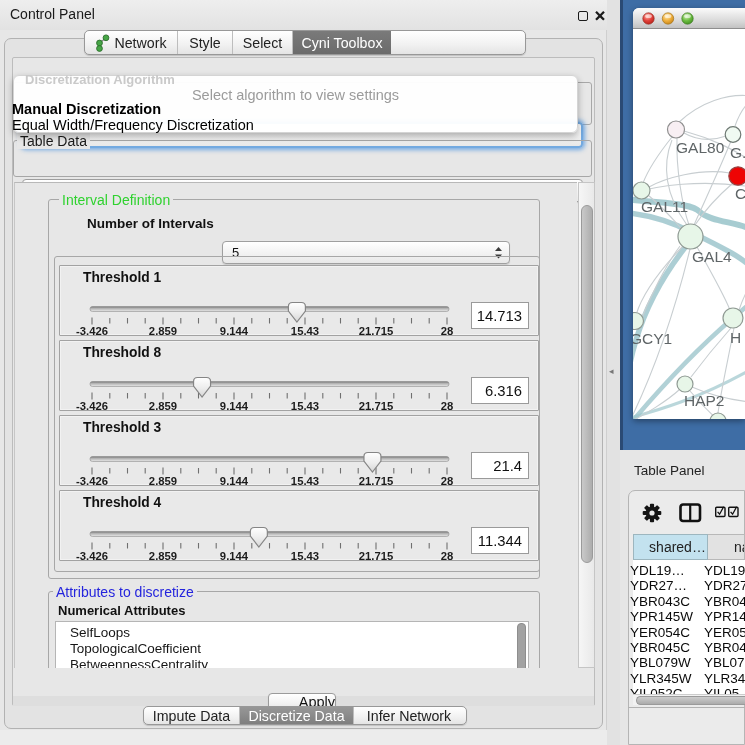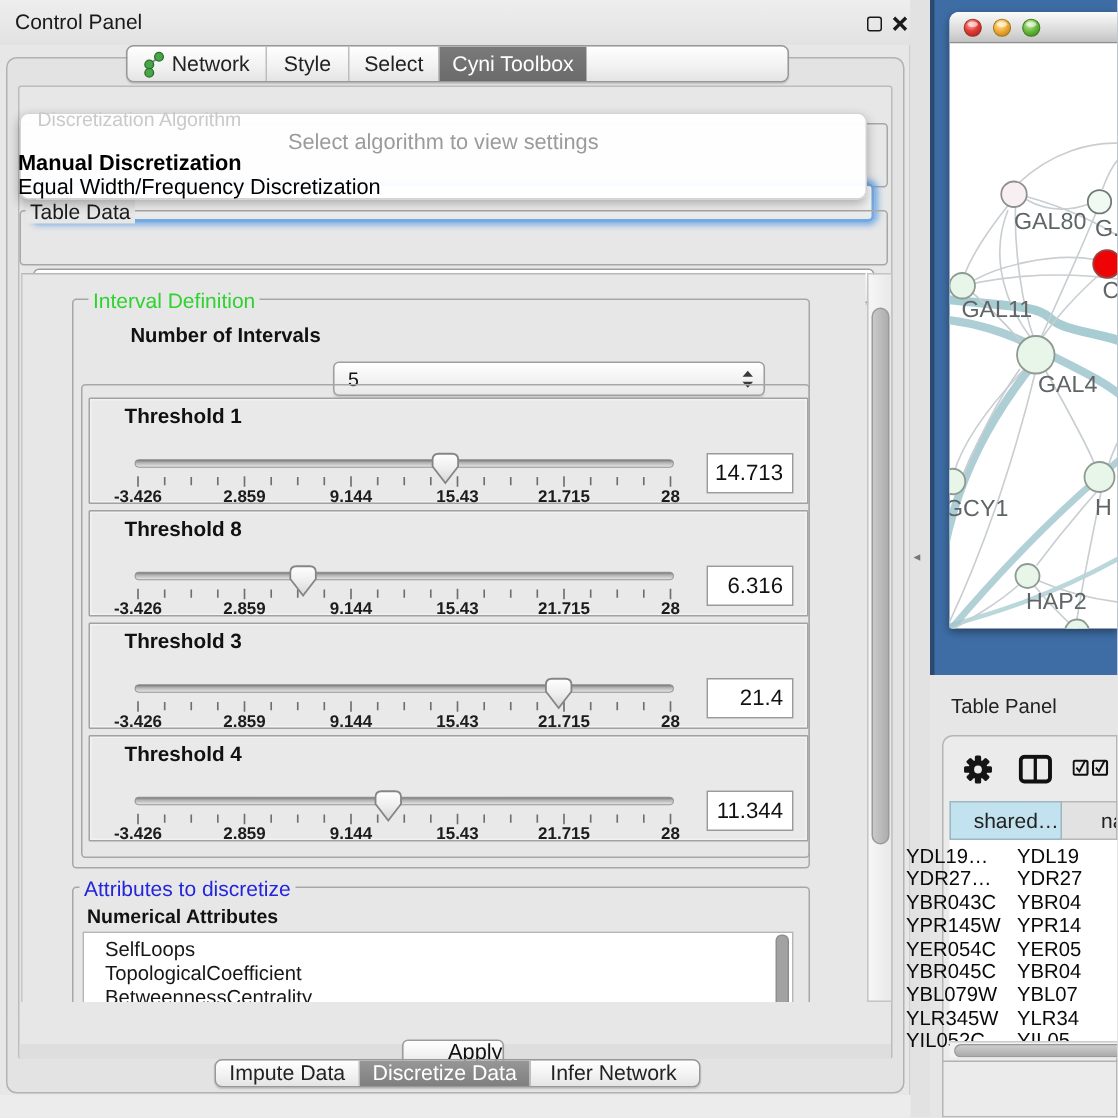--- a/index.html
+++ b/index.html
@@ -18,21 +18,21 @@
          background:linear-gradient(#ffffff,#f4f4f4 45%,#e8e8e8); box-shadow:0 1px 1px rgba(0,0,0,0.12);
          font-size:13px; color:#111;margin-top:28px; }
 .updn { position:absolute; right:6px; top:50%; transform:translateY(-50%); }
 .seg { position:absolute; background:linear-gradient(#ffffff,#f1f1f1 60%,#e4e4e4);
        border:1px solid #989898; border-radius:5px; display:flex; overflow:hidden;
        box-shadow:0 1px 1px rgba(0,0,0,0.15); }
 .seg > div { display:flex; align-items:center; justify-content:center; font-size:14.2px;
              color:#222; border-right:1px solid #bdbdbd; }
 .seg > div:last-child { border-right:none; }
 .seg > div.sel { background:linear-gradient(#7a7a7a,#6b6b6b); color:#fff; }
-.trow { position:absolute; left:596px; width:120px; height:15.4px; line-height:15.4px; font-size:13.5px; color:#0a0a0a; }
+.trow { position:absolute; left:622px; width:120px; height:15.4px; line-height:15.4px; font-size:13.5px; color:#0a0a0a; }
 .trow .c1 { position:absolute; left:8px; }
 .trow .c2 { position:absolute; left:82px; }
 </style></head>
 <body>
 <div id="root">
 
 <div class="abs" style="left:0;top:0;width:607px;height:730px;background:#e7e7e7;border-right:1px solid #cfcfcf"></div>
 <div class="abs" style="left:0;top:0;width:607px;height:30px;background:linear-gradient(#eeeeee,#e2e2e2);"></div>
 <div class="abs" style="left:10px;top:6px;font-size:14px;color:#1a1a1a">Control Panel</div>
 
@@ -53,21 +53,21 @@
         </svg>Network</div>
   <div style="width:55px">Style</div>
   <div style="width:60px">Select</div>
   <div class="sel" style="width:98px">Cyni Toolbox</div>
 </div>
 
 <div class="abs" style="left:12px;top:57px;width:583px;height:649px;background:#e7e7e7;border:1px solid #bcbcbc;border-radius:2px"></div>
 <div class="abs" style="left:13px;top:696px;width:581px;height:10px;background:#dedede"></div>
 
 <div class="grp" style="left:13px;top:82px;width:579px;height:43px"></div>
-<div class="grplab" style="left:22px;top:72px;font-size:13px;font-weight:normal;color:#c9c9c9;background:transparent;z-index:30">Discretization Algorithm</div>
+<div class="grplab" style="left:22px;top:72px;font-size:13px;font-weight:bold;color:#c9c9c9;background:transparent;z-index:30">Discretization Algorithm</div>
 <div class="combo" style="left:22px;top:94px;width:561px;height:26px;border:2.5px solid #72a9e0;box-shadow:0 0 4px 2px rgba(90,155,225,0.8)"></div>
 
 <div class="grp" style="left:13px;top:140px;width:579px;height:37px"></div>
 <div class="grplab" style="left:17px;top:133px;color:#1a1a1a;background:#e7e7e7">Table Data</div>
 <div class="combo" style="left:22px;top:151px;width:561px;height:23px;line-height:21px;padding-left:9px;font-size:13.5px">galFiltered.sif default node<svg class="updn" width="9" height="13" viewBox="0 0 9 13">
         <path d="M1,4.6 L4.5,0.6 L8,4.6 Z" fill="#3a3a3a"></path>
         <path d="M1,8 L4.5,12 L8,8 Z" fill="#3a3a3a"></path>
       </svg></div>
 
 <div class="abs" style="left:14px;top:182px;width:563px;height:486px;background:#e7e7e7;border-top:1px solid #b8b8b8;border-left:1px solid #c6c6c6;overflow:hidden">

